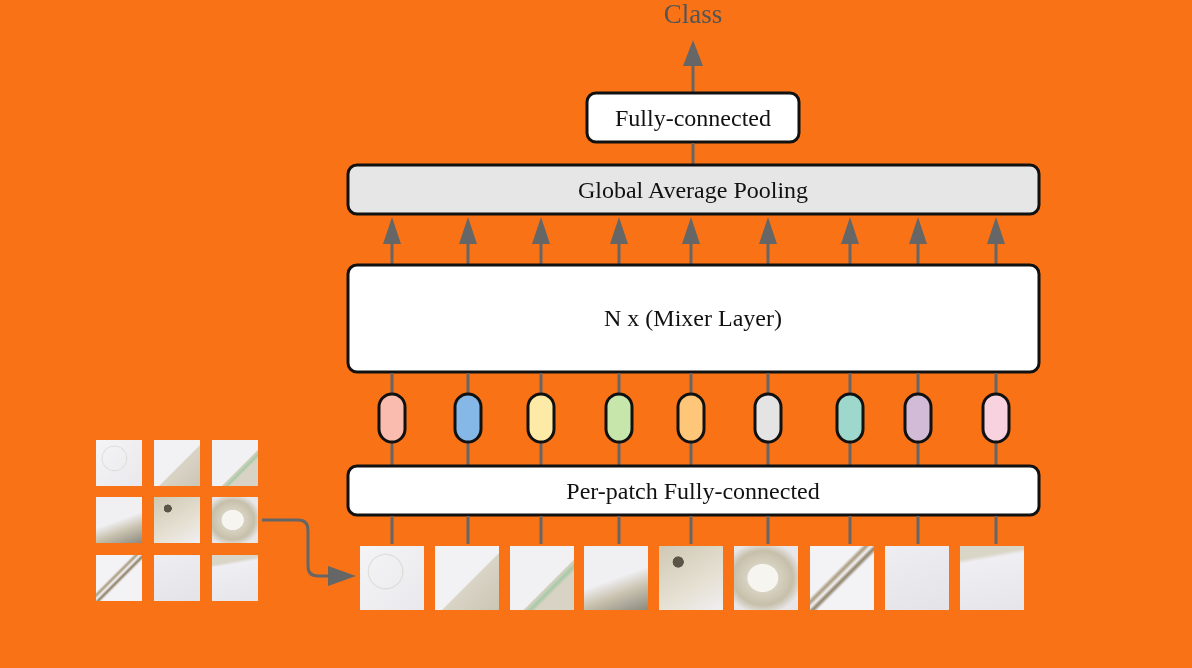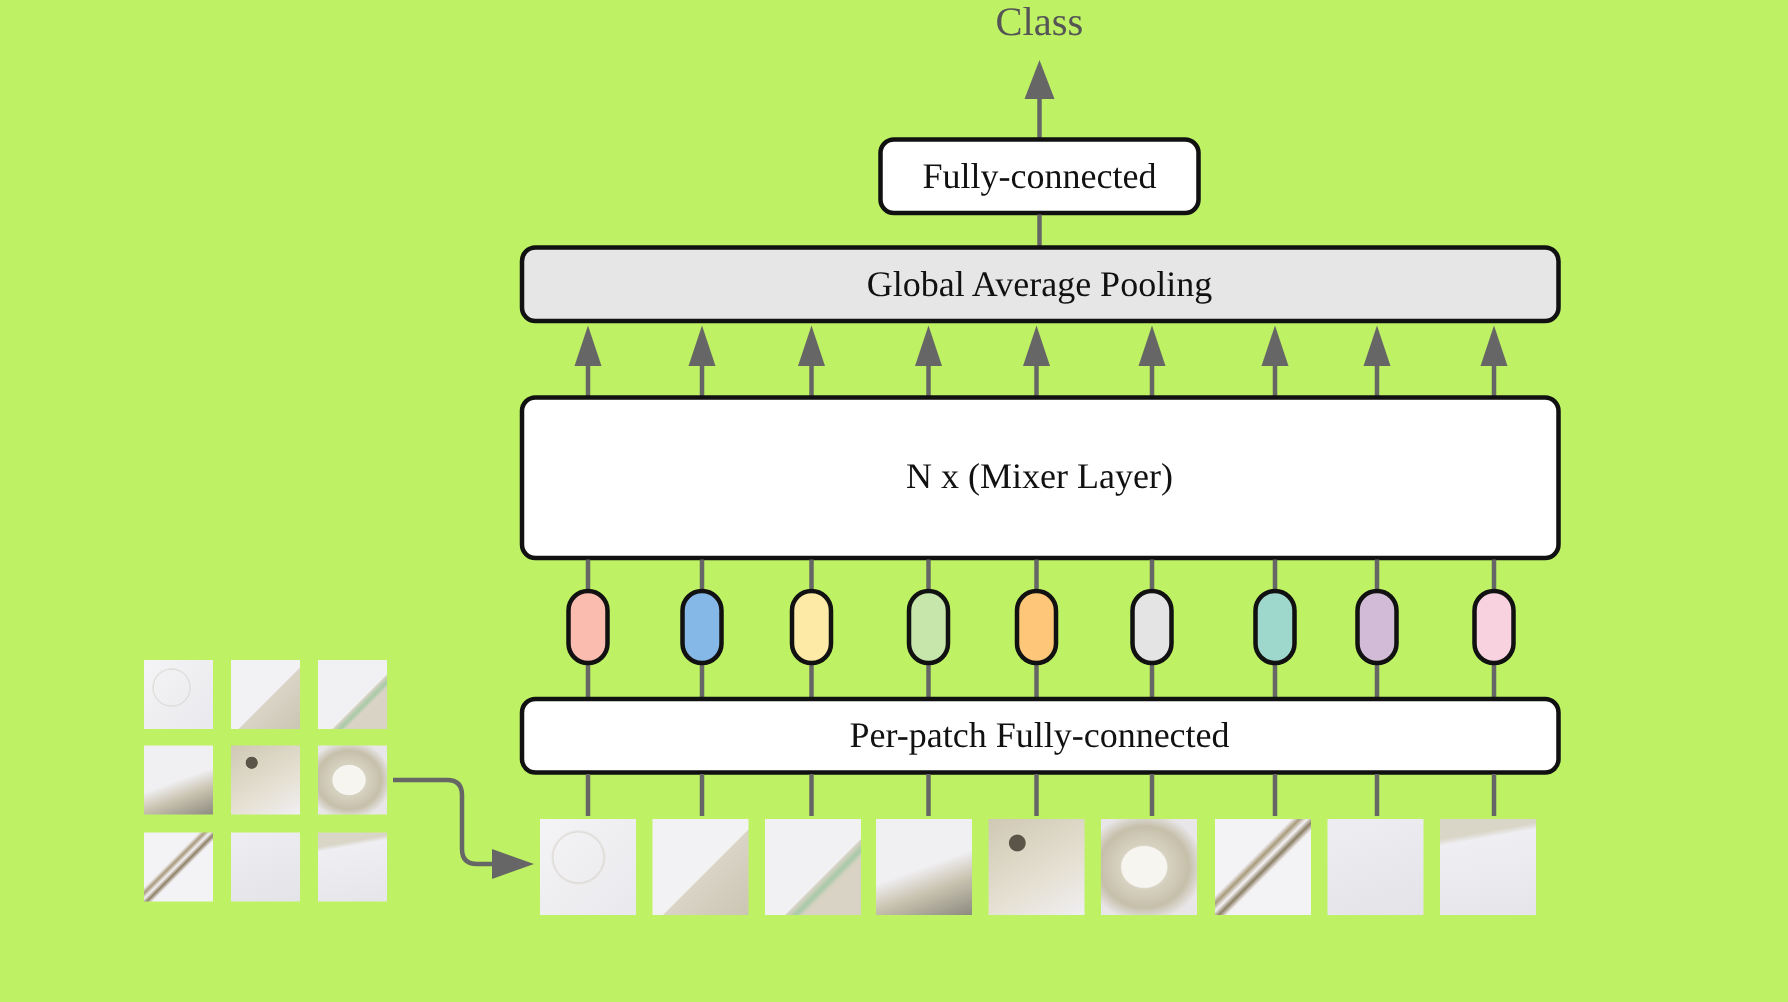--- a/index.html
+++ b/index.html
@@ -1,16 +1,16 @@
 <!DOCTYPE html>
 <html><head>
 <meta charset="utf-8">
 <style>
   html, body { margin: 0; padding: 0; background: #ffffff; }
-  #stage { position: relative; width: 1192px; height: 668px; overflow: hidden; background: #bef264; }
+  #stage { position: relative; width: 1192px; height: 668px; overflow: hidden; background: #f97316; }
   #diagram { position: absolute; left: 0; top: 0; }
   .label { font-family: "Liberation Serif", "DejaVu Serif", serif; fill: #111111; }
   .class-label { fill: #555555; }
   .tile { position: absolute; overflow: hidden; }
   .box-text { dominant-baseline: central; text-anchor: middle; }
 </style>
 </head>
 <body>
 
 <div id="stage">

